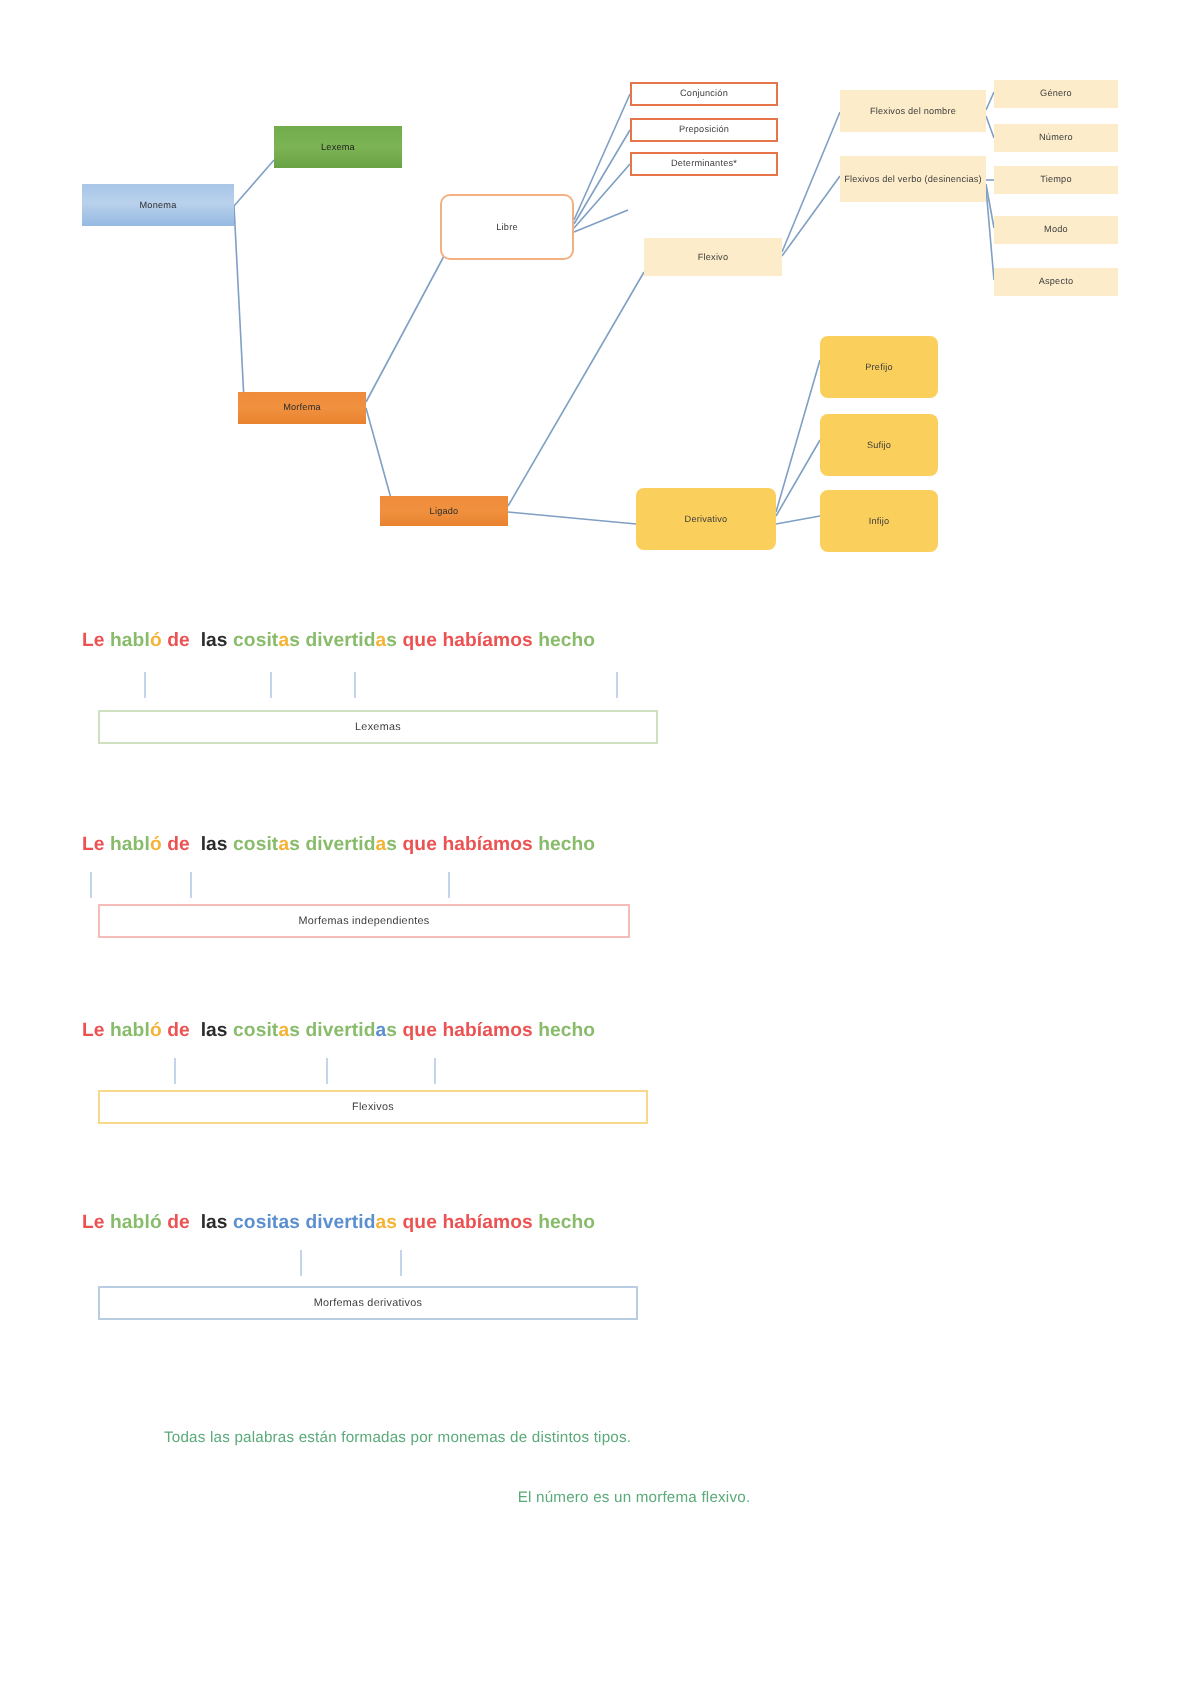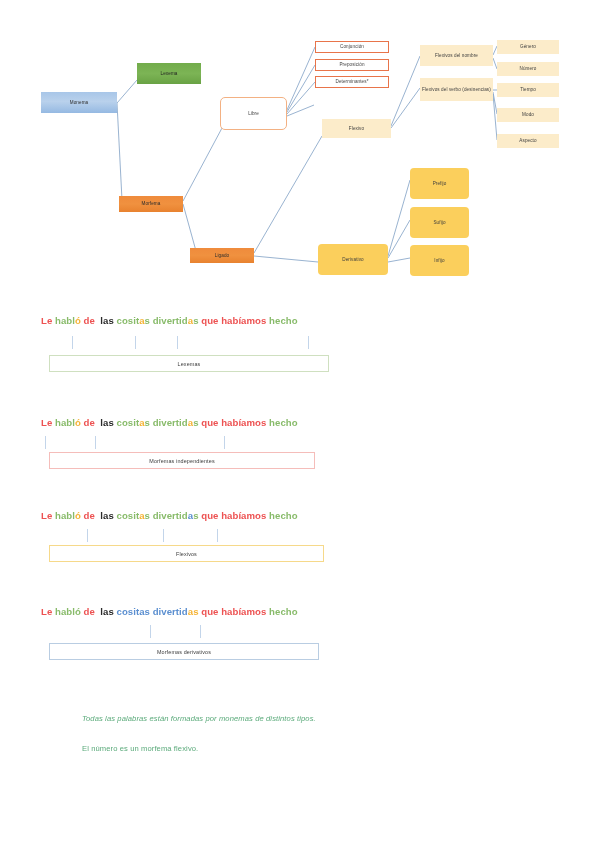--- a/index.html
+++ b/index.html
@@ -232,15 +232,15 @@
       <div class="sentence" style="top: 606px;"><span style="color: rgb(237, 82, 82);">Le</span><span style="color: rgb(43, 43, 43);"> </span><span style="color: rgb(136, 187, 106);">habl</span><span style="color: rgb(136, 187, 106);">ó</span><span style="color: rgb(43, 43, 43);"> </span><span style="color: rgb(237, 82, 82);">de</span><span style="color: rgb(43, 43, 43);">  </span><span style="color: rgb(43, 43, 43);">las</span><span style="color: rgb(43, 43, 43);"> </span><span style="color: rgb(91, 143, 208);">cosit</span><span style="color: rgb(91, 143, 208);">a</span><span style="color: rgb(91, 143, 208);">s</span><span style="color: rgb(43, 43, 43);"> </span><span style="color: rgb(91, 143, 208);">divertid</span><span style="color: rgb(245, 179, 53);">a</span><span style="color: rgb(245, 179, 53);">s</span><span style="color: rgb(43, 43, 43);"> </span><span style="color: rgb(237, 82, 82);">que</span><span style="color: rgb(43, 43, 43);"> </span><span style="color: rgb(237, 82, 82);">habíamos</span><span style="color: rgb(43, 43, 43);"> </span><span style="color: rgb(136, 187, 106);">hecho</span></div>
       <div class="tick" style="left: 150px; top: 625px; height: 13px; background: rgb(195, 213, 234);"></div>
       <div class="tick" style="left: 200px; top: 625px; height: 13px; background: rgb(195, 213, 234);"></div>
       <div class="bar blue" style="left: 49px; top: 643px; width: 270px; height: 17px;">
         <span>Morfemas derivativos</span>
       </div>
     </div>
   </div>
 
 <div id="statements">
-    <div class="statement" style="color: rgb(90, 170, 122); font-style: italic;">Todas las palabras están formadas por monemas de distintos tipos.</div>
-    <div class="statement" style="color: rgb(90, 170, 122);">El número es un morfema flexivo.</div>
+    <div class="statement" style="color: rgb(90, 170, 122);">Todas las palabras están formadas por monemas de distintos tipos.</div>
+    <div class="statement" style="color: rgb(90, 170, 122); text-align: center;">El número es un morfema flexivo.</div>
   </div>
 
 </body></html>

